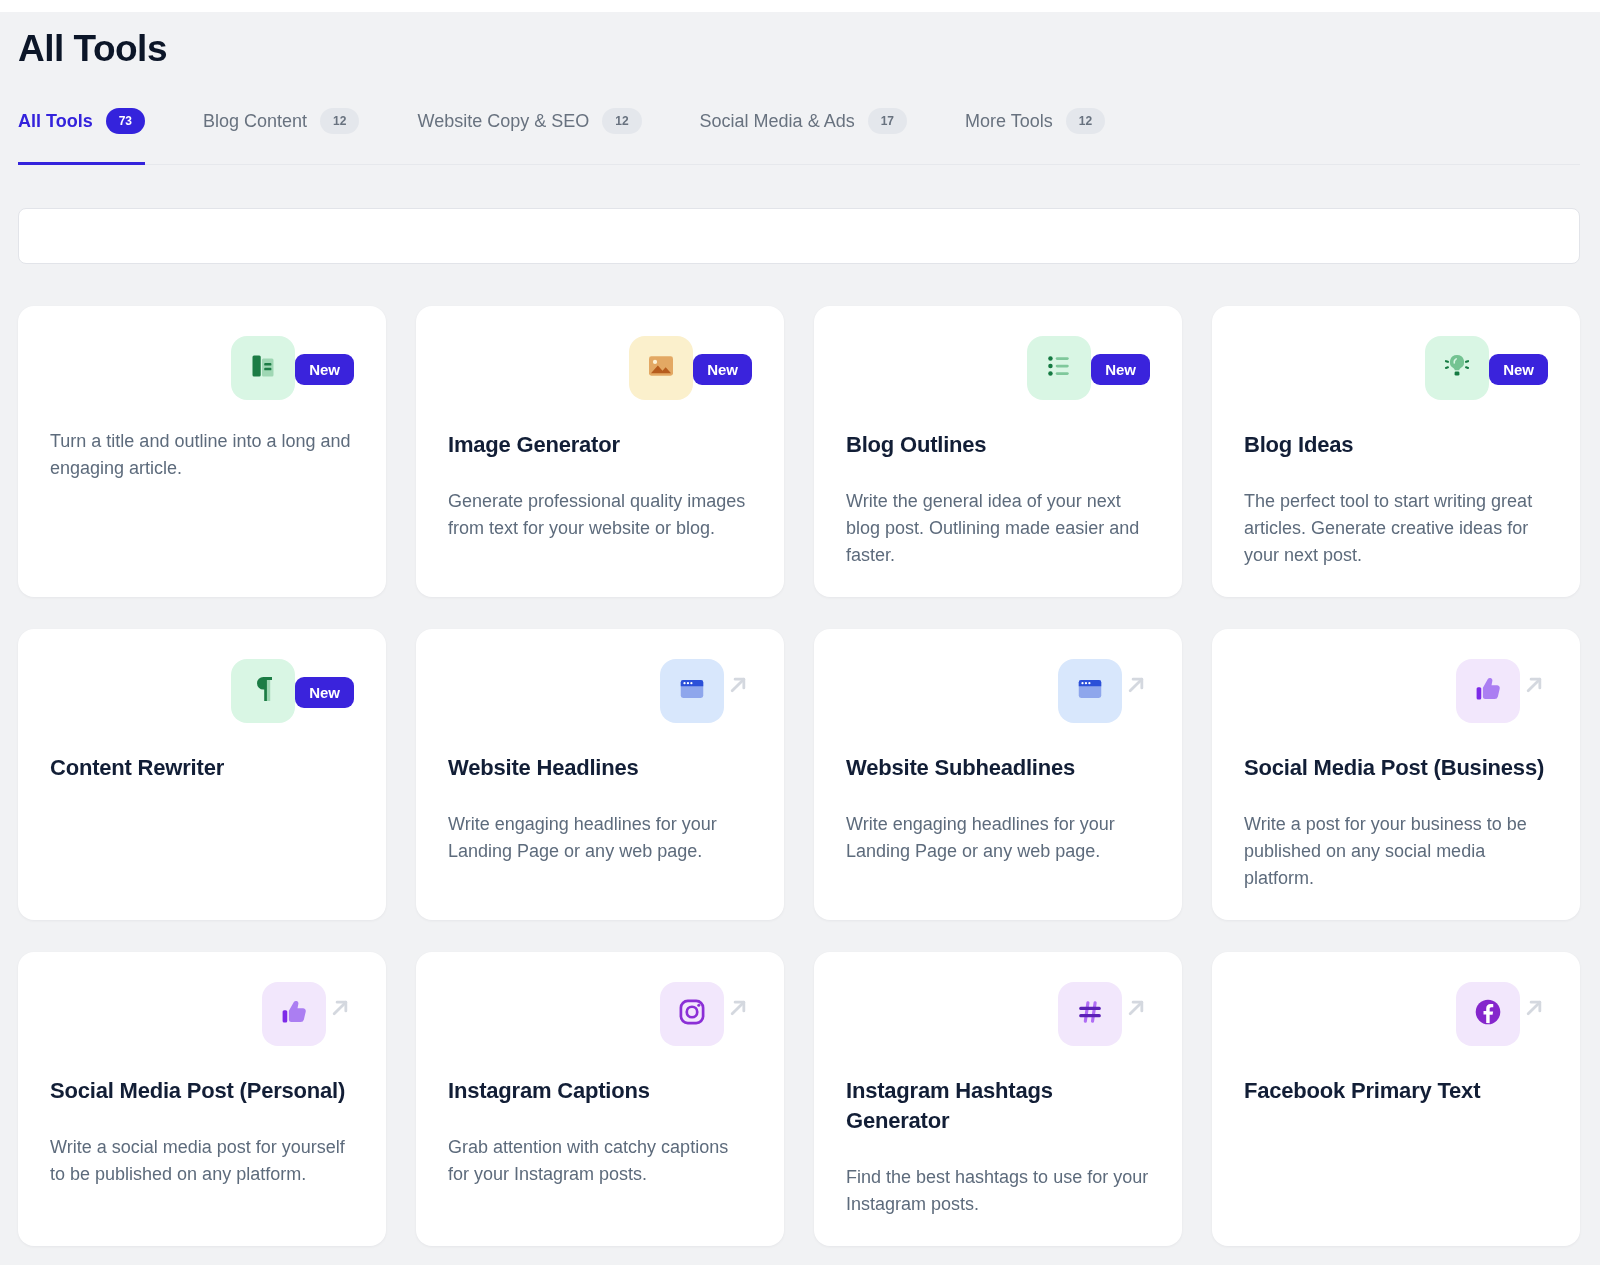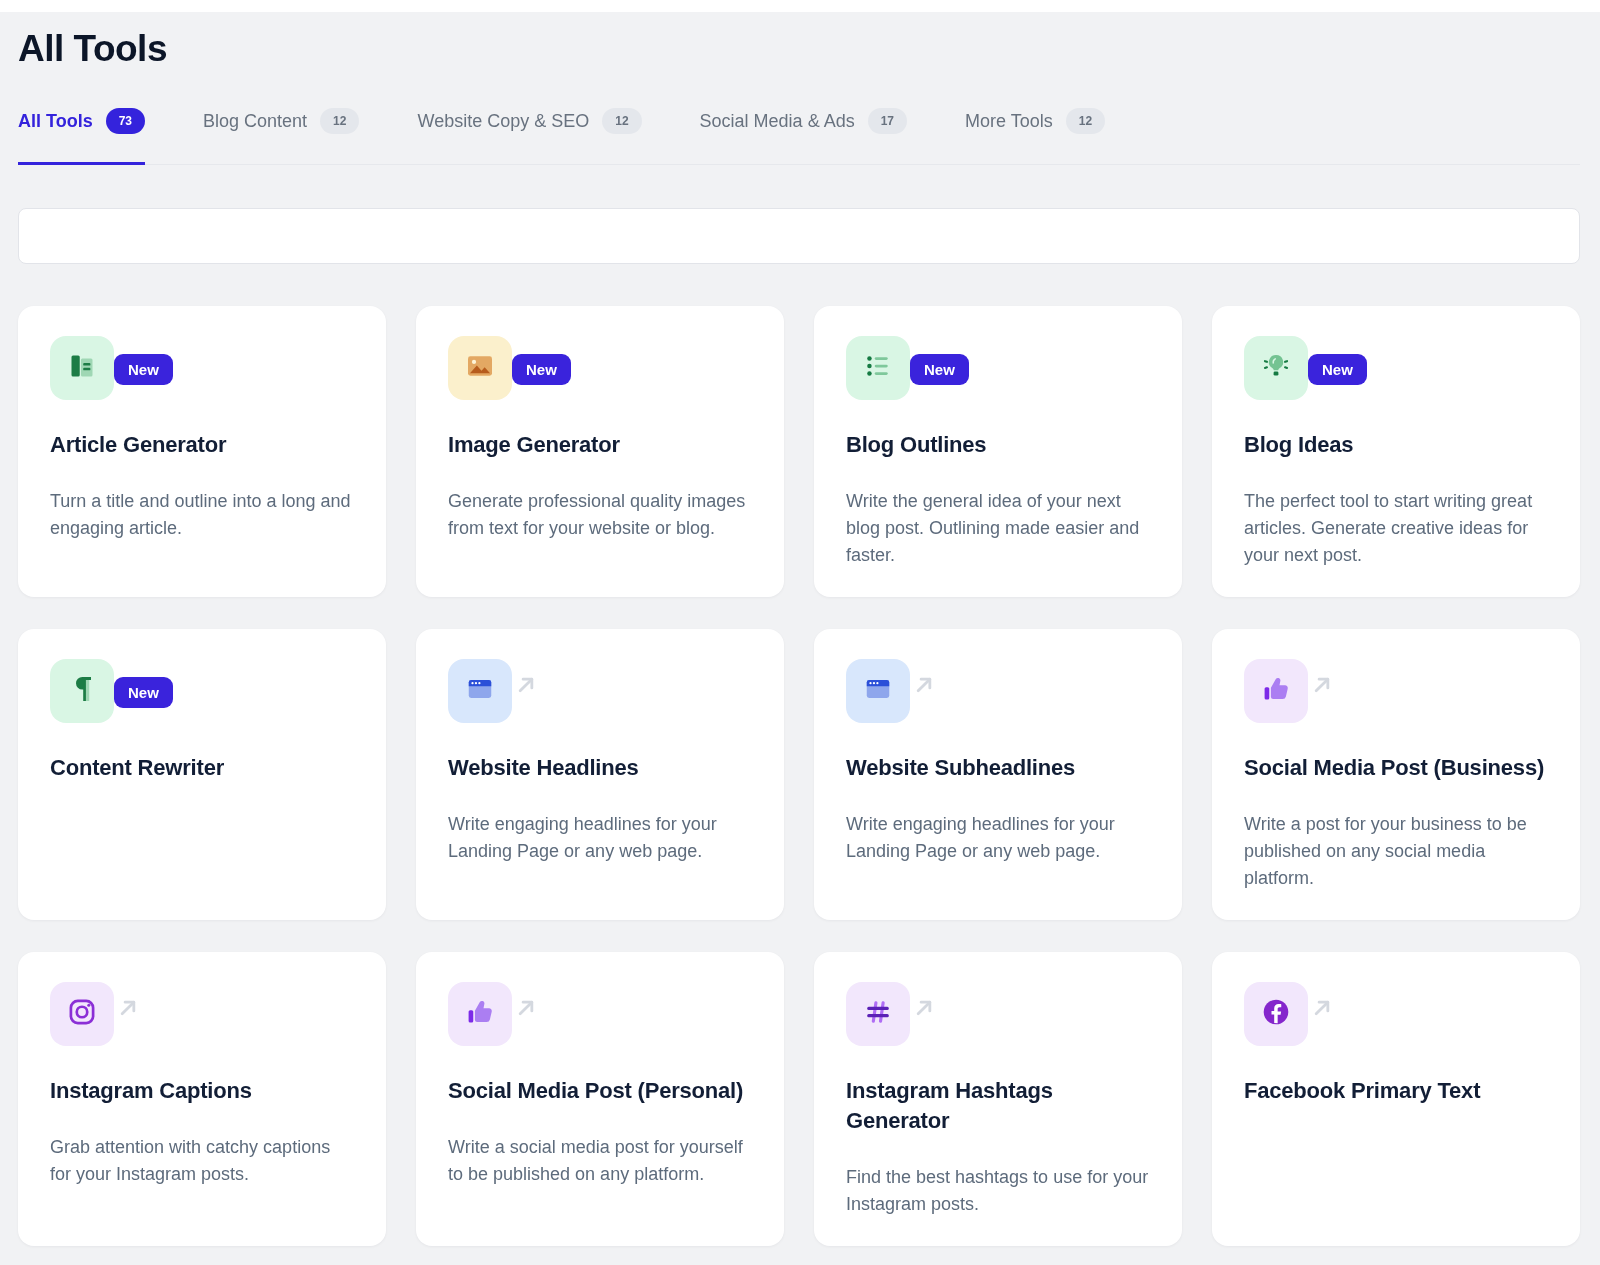--- a/index.html
+++ b/index.html
@@ -87,21 +87,21 @@
   .card {
     background:#ffffff;
     border-radius:16px;
     padding:30px 32px 28px;
     min-height:280px;
     box-shadow:0 1px 3px rgba(16,24,40,.05);
     cursor:pointer;
   }
   .card-head {
     display:flex;
-    justify-content:flex-start;
+    justify-content:flex-end;
     align-items:flex-start;
   }
   .tile {
     width:64px; height:64px;
     border-radius:16px;
     display:flex; align-items:center; justify-content:center;
     flex:0 0 auto;
   }
   .tile svg { width:36px; height:36px; }
   .tile-green  { background:#d9f6e4; }
@@ -178,21 +178,20 @@
         <span><svg viewBox="0 0 24 24">
                 <rect x="5" y="5" width="5.5" height="14" rx="1" fill="#1c7c45"></rect>
                 <rect x="11.3" y="7" width="7.7" height="12" rx="1" fill="#9fd7b4"></rect>
                 <rect x="12.8" y="10" width="4.8" height="1.7" rx=".6" fill="#1c7c45"></rect>
                 <rect x="12.8" y="13.2" width="4.8" height="1.7" rx=".6" fill="#1c7c45"></rect>
               </svg></span>
       </span>
       <span class="new-badge">New</span>
 
     </div>
-    <div class="card-title">Article Generator</div>
     <div class="card-desc">Turn a title and outline into a long and engaging article.</div>
   </div>
       <div class="card">
     <div class="card-head">
       <span class="tile tile-yellow">
         <span><svg viewBox="0 0 24 24">
                 <rect x="4" y="5.5" width="16" height="13" rx="1.6" fill="#e3a863"></rect>
                 <circle cx="8" cy="9.3" r="1.4" fill="#fdf4d8"></circle>
                 <path d="M5.3 16.8l4.6-5.2 3.1 3.5 2.1-2.3 3.6 4z" fill="#b65c1d"></path>
               </svg></span>
@@ -309,51 +308,51 @@
               <path d="M7 17 17 7"></path>
               <path d="M9.5 7H17v7.5"></path>
             </svg></span>
     </div>
     <div class="card-title">Social Media Post (Business)</div>
     <div class="card-desc">Write a post for your business to be published on any social media platform.</div>
   </div>
       <div class="card">
     <div class="card-head">
       <span class="tile tile-purple">
+        <span><svg viewBox="0 0 24 24">
+                <rect x="4.4" y="10.8" width="3.1" height="8.2" rx="1" fill="#7d2ae8"></rect>
+                <path d="M8.6 18.3v-7.2l3.3-5.7a1.65 1.65 0 0 1 3.05.95l-.6 3.15h3.65a1.85 1.85 0 0 1 1.8 2.25l-1.2 5.2a2.25 2.25 0 0 1-2.2 1.75h-6.3a1.55 1.55 0 0 1-1.5-1.4z" fill="#ab7ef2"></path>
+              </svg></span>
+      </span>
+
+      <span class="arrow"><svg viewBox="0 0 24 24" fill="none" stroke="#d4d8df" stroke-width="2.4" stroke-linecap="round" stroke-linejoin="round">
+              <path d="M7 17 17 7"></path>
+              <path d="M9.5 7H17v7.5"></path>
+            </svg></span>
+    </div>
+    <div class="card-title">Social Media Post (Personal)</div>
+    <div class="card-desc">Write a social media post for yourself to be published on any platform.</div>
+  </div>
+      <div class="card">
+    <div class="card-head">
+      <span class="tile tile-purple">
         <span><svg viewBox="0 0 24 24" fill="none" stroke="#8b2fd6" stroke-width="1.8">
                 <rect x="4.6" y="4.6" width="14.8" height="14.8" rx="4.6"></rect>
                 <circle cx="12" cy="12" r="3.5"></circle>
                 <circle cx="16.5" cy="7.5" r="1" fill="#8b2fd6" stroke="none"></circle>
               </svg></span>
       </span>
 
       <span class="arrow"><svg viewBox="0 0 24 24" fill="none" stroke="#d4d8df" stroke-width="2.4" stroke-linecap="round" stroke-linejoin="round">
               <path d="M7 17 17 7"></path>
               <path d="M9.5 7H17v7.5"></path>
             </svg></span>
     </div>
     <div class="card-title">Instagram Captions</div>
     <div class="card-desc">Grab attention with catchy captions for your Instagram posts.</div>
-  </div>
-      <div class="card">
-    <div class="card-head">
-      <span class="tile tile-purple">
-        <span><svg viewBox="0 0 24 24">
-                <rect x="4.4" y="10.8" width="3.1" height="8.2" rx="1" fill="#7d2ae8"></rect>
-                <path d="M8.6 18.3v-7.2l3.3-5.7a1.65 1.65 0 0 1 3.05.95l-.6 3.15h3.65a1.85 1.85 0 0 1 1.8 2.25l-1.2 5.2a2.25 2.25 0 0 1-2.2 1.75h-6.3a1.55 1.55 0 0 1-1.5-1.4z" fill="#ab7ef2"></path>
-              </svg></span>
-      </span>
-
-      <span class="arrow"><svg viewBox="0 0 24 24" fill="none" stroke="#d4d8df" stroke-width="2.4" stroke-linecap="round" stroke-linejoin="round">
-              <path d="M7 17 17 7"></path>
-              <path d="M9.5 7H17v7.5"></path>
-            </svg></span>
-    </div>
-    <div class="card-title">Social Media Post (Personal)</div>
-    <div class="card-desc">Write a social media post for yourself to be published on any platform.</div>
   </div>
       <div class="card">
     <div class="card-head">
       <span class="tile tile-purple">
         <span><svg viewBox="0 0 24 24">
                 <g fill="#b06ef5">
                   <rect x="8.7" y="4.8" width="2.1" height="14.4" rx="1" transform="rotate(8 9.75 12)"></rect>
                   <rect x="13.5" y="4.8" width="2.1" height="14.4" rx="1" transform="rotate(8 14.55 12)"></rect>
                 </g>
                 <g fill="#5b21b6">

